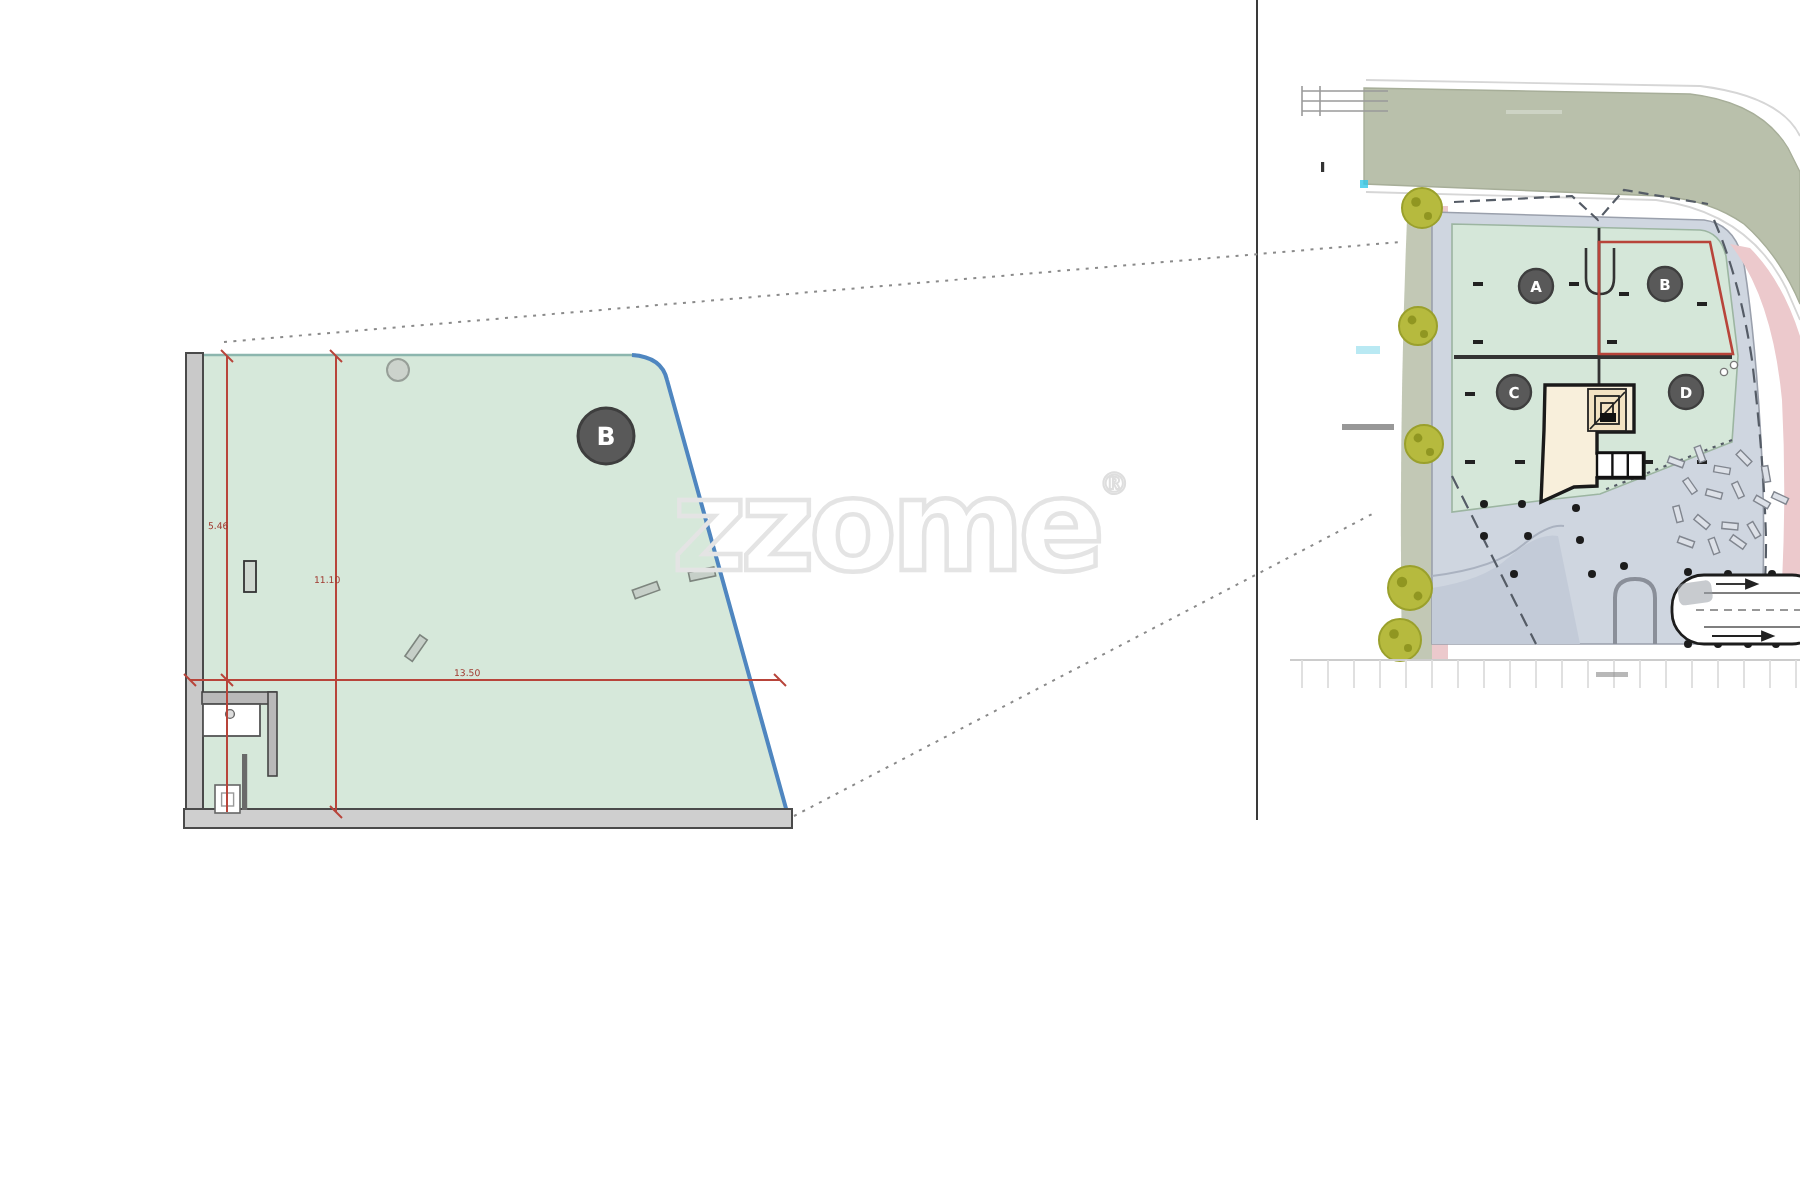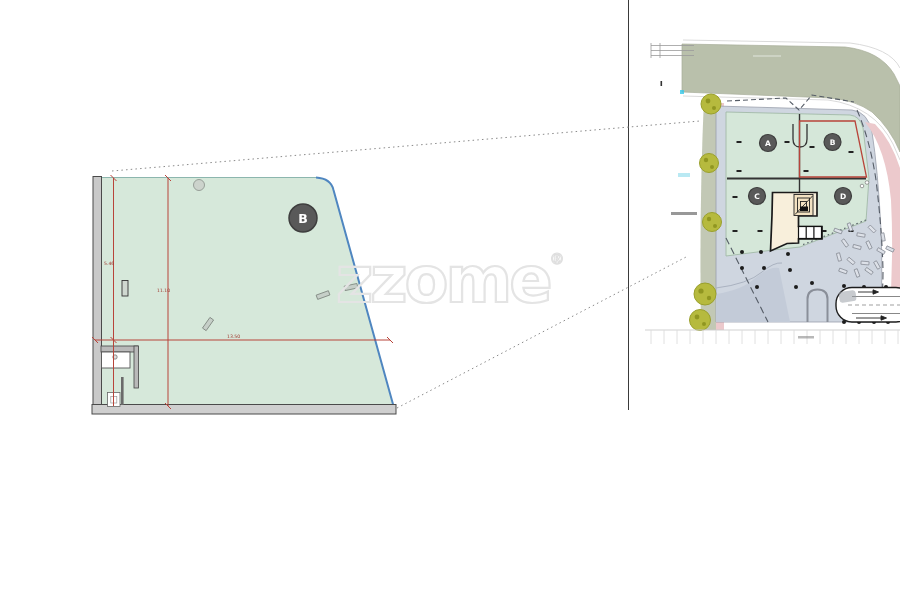--- a/index.html
+++ b/index.html
@@ -1,20 +1,20 @@
 <!DOCTYPE html>
 <html><head>
 <meta charset="utf-8">
 <style>
   html,body{margin:0;padding:0;background:#fff;}
   .canvas{position:relative;width:900px;height:597px;background:#fff;overflow:hidden;
           font-family:"DejaVu Sans","Liberation Sans",sans-serif;}
   svg{position:absolute;left:0;top:0;}
   .watermark{
-    position:absolute;left:336px;top:248px;z-index:5;pointer-events:none;
+    position:absolute;left:336px;top:232px;z-index:5;pointer-events:none;
     font-family:"DejaVu Sans","Liberation Sans",sans-serif;
     font-weight:700;font-size:64px;letter-spacing:-3px;line-height:1;
     color:transparent;-webkit-text-stroke:2.2px #e4e4e4;
   }
   .watermark sup{
     font-size:15px;-webkit-text-stroke:1px #dedede;vertical-align:38px;letter-spacing:0;
   }
   .dimtext{font-family:"DejaVu Sans","Liberation Sans",sans-serif;font-size:4.6px;fill:#a03a30;}
   .plotletter{font-family:"DejaVu Sans","Liberation Sans",sans-serif;font-weight:700;fill:#ffffff;}
 </style>

